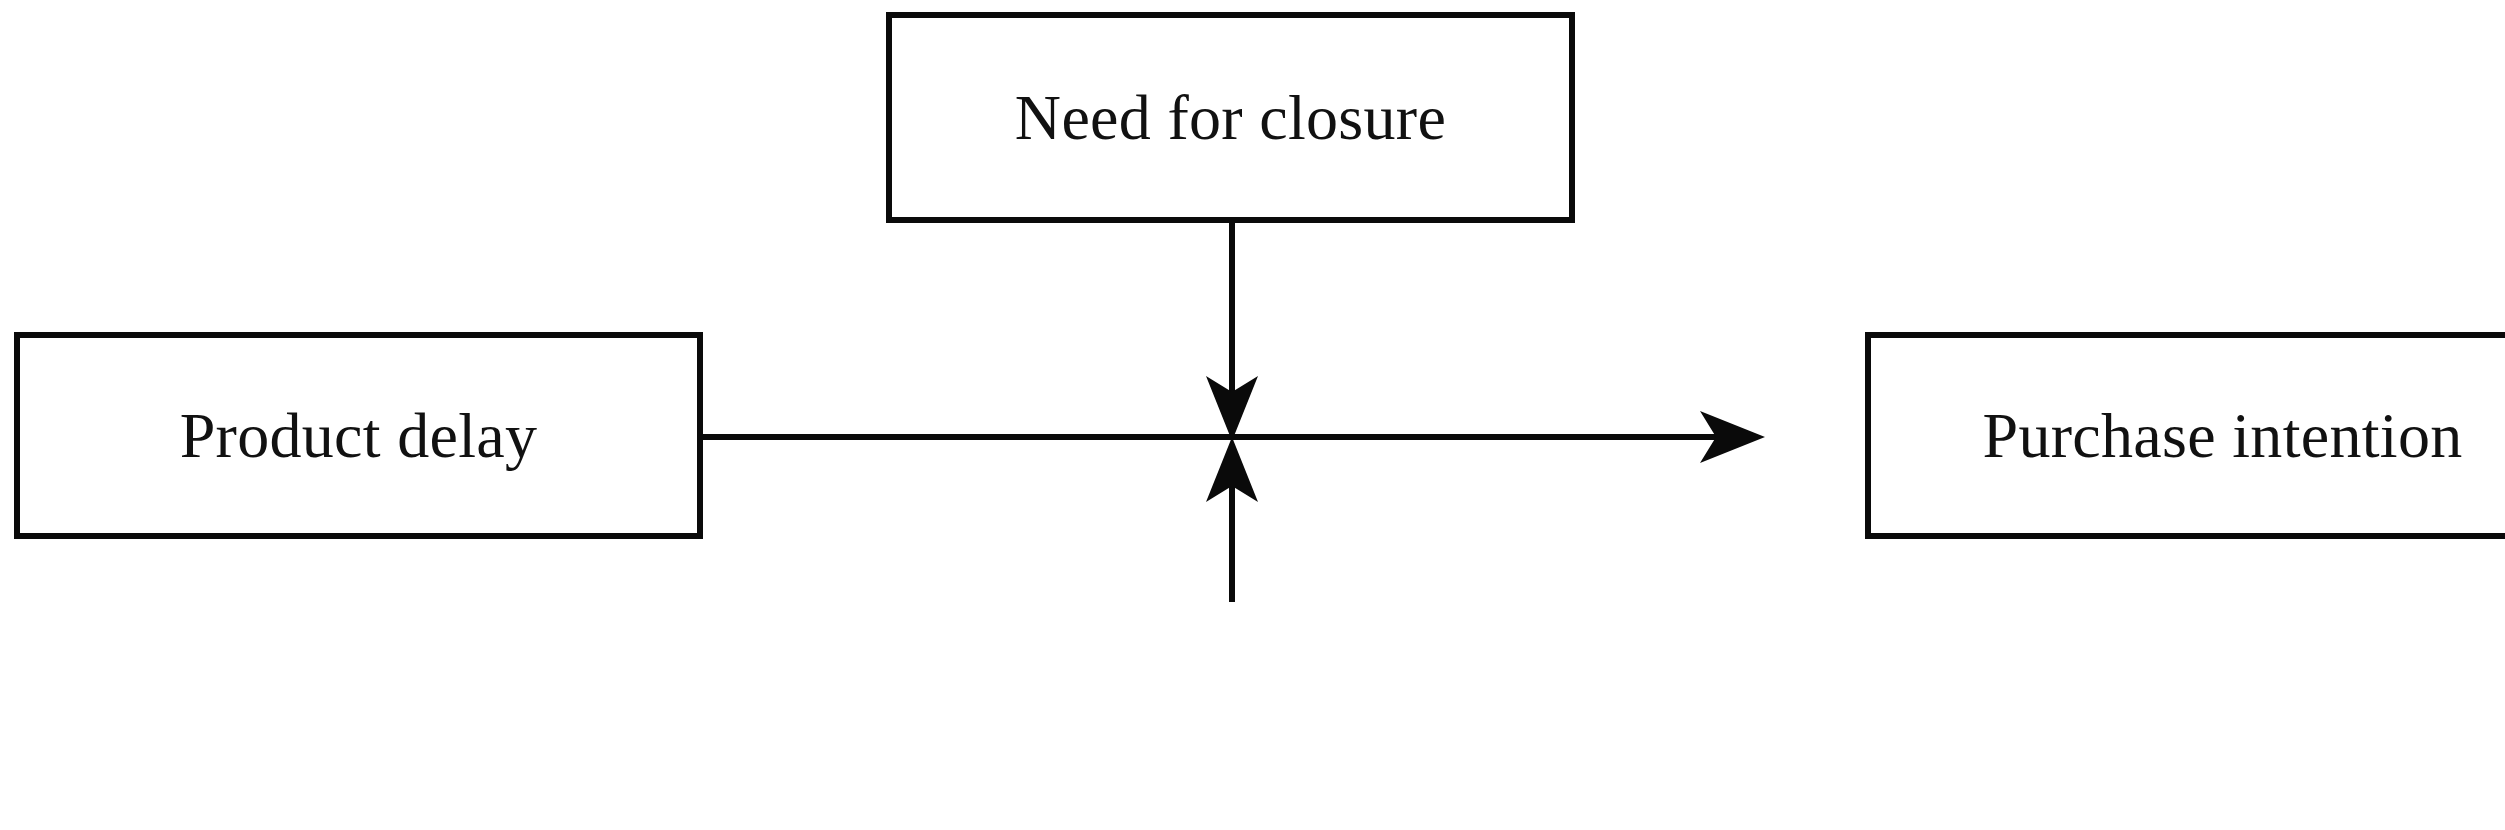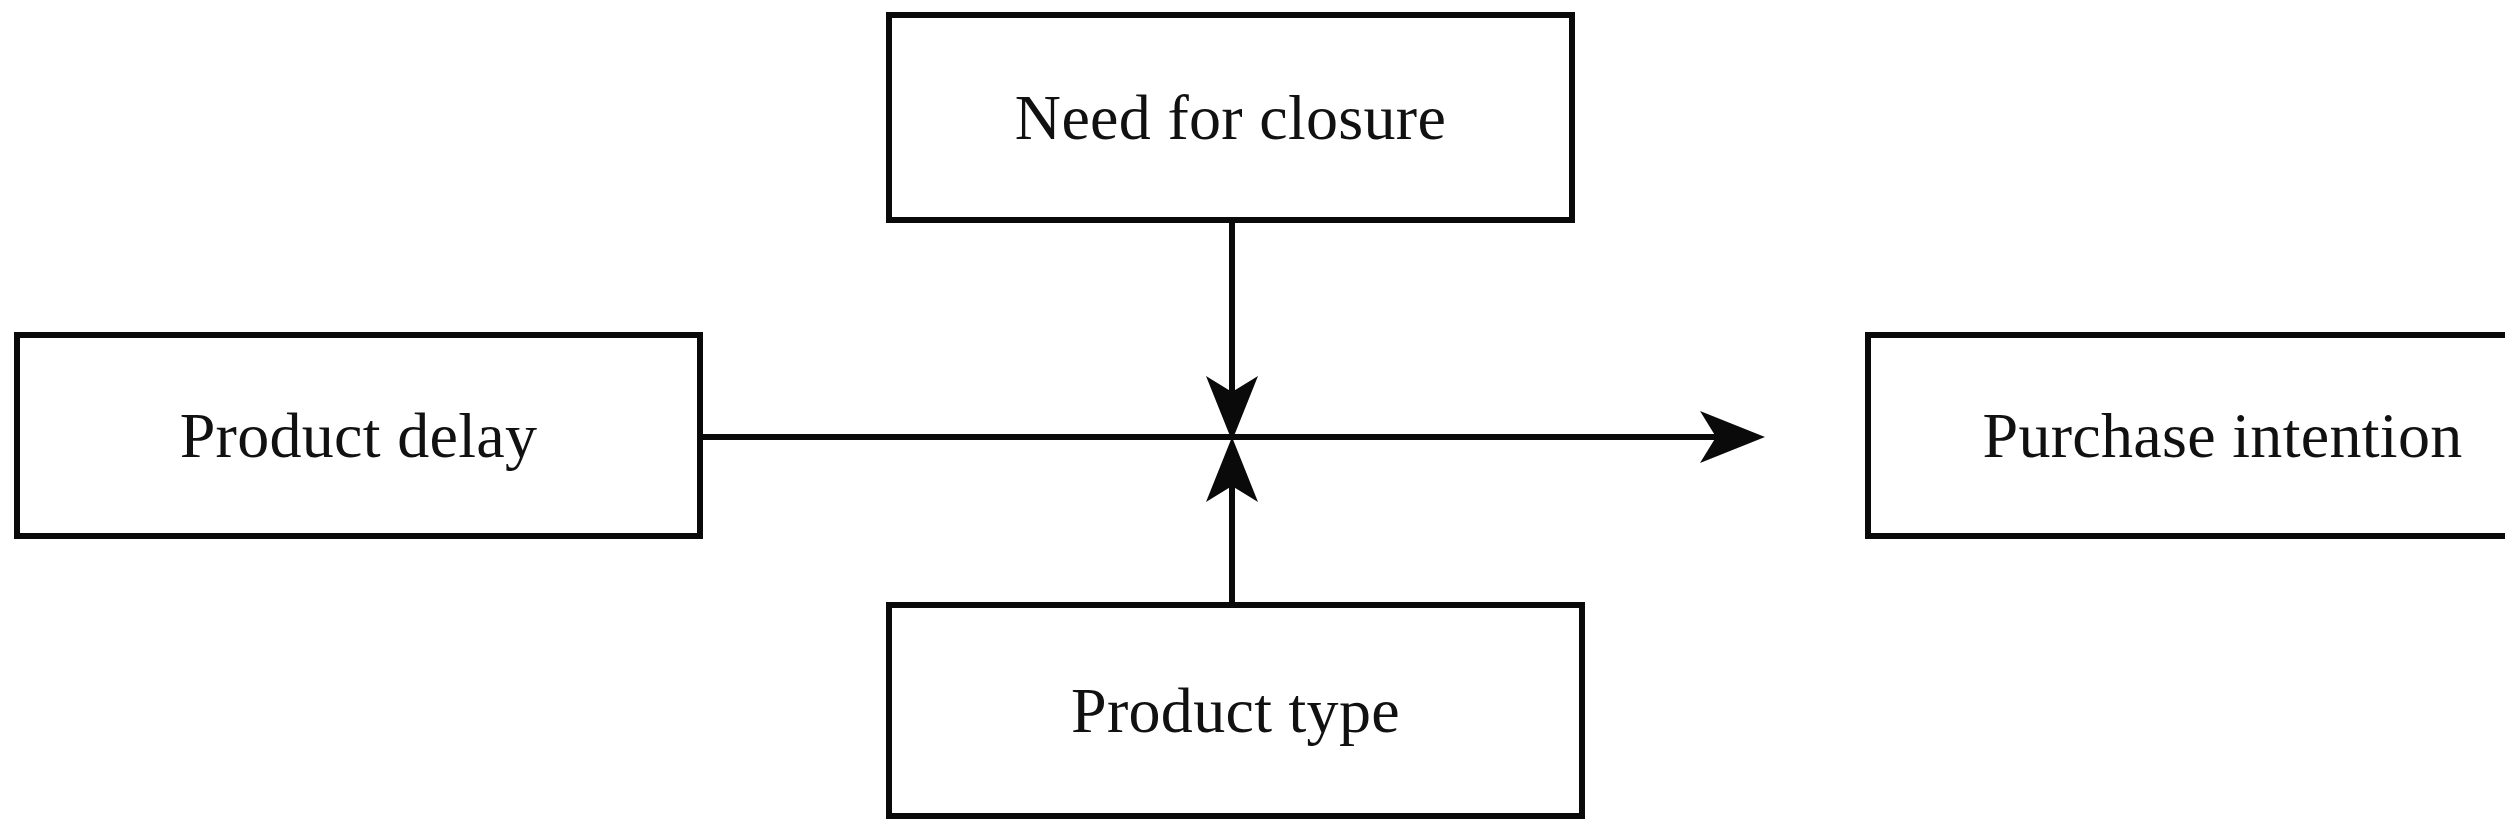--- a/index.html
+++ b/index.html
@@ -81,17 +81,14 @@
   </div>
 
   <div class="node" id="node-payment-delay">
     <span class="node-label">Product delay</span>
   </div>
 
   <div class="node" id="node-purchase-intention">
     <span class="node-label">Purchase intention</span>
   </div>
 
-  <div class="node" id="node-product-type">
-    <span class="node-label">Product type</span>
-  </div>
 
 </div>
 
 </body></html>

